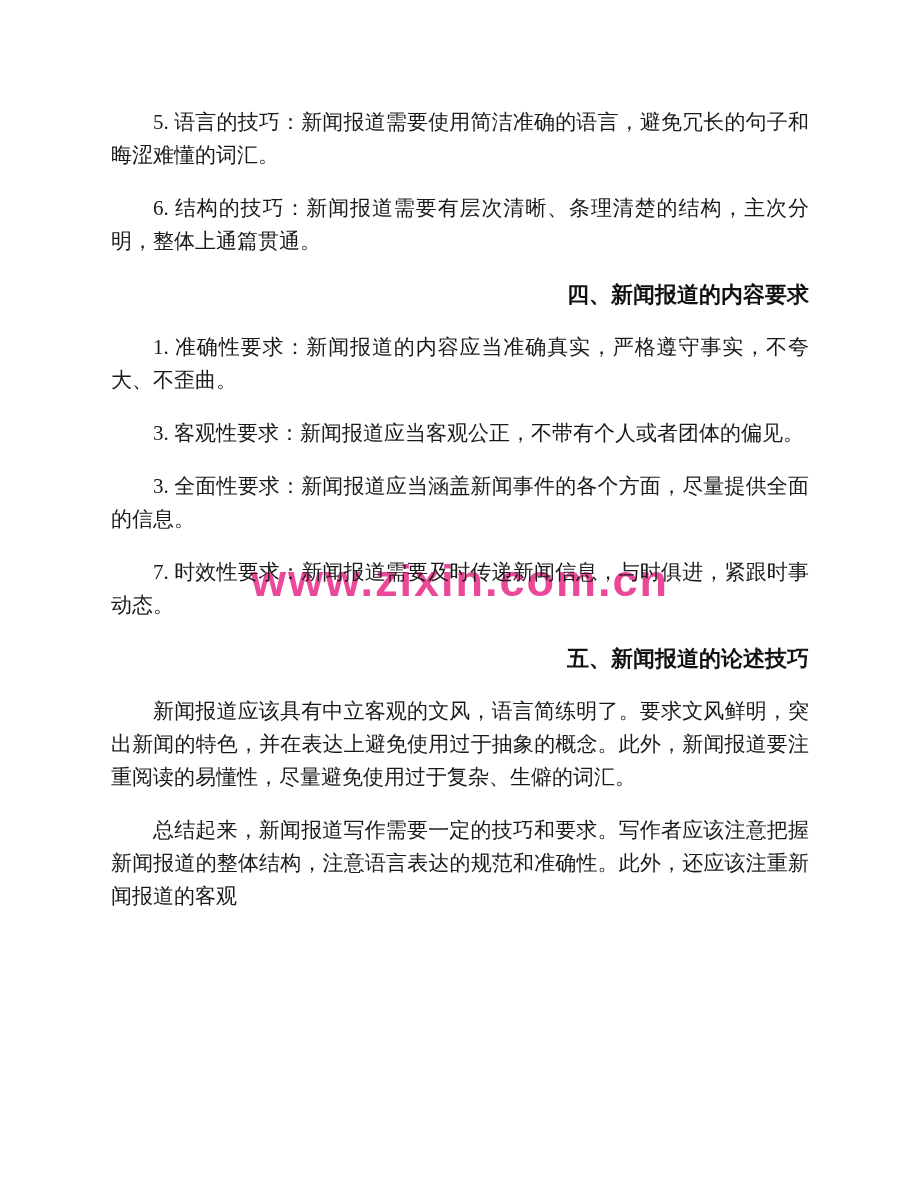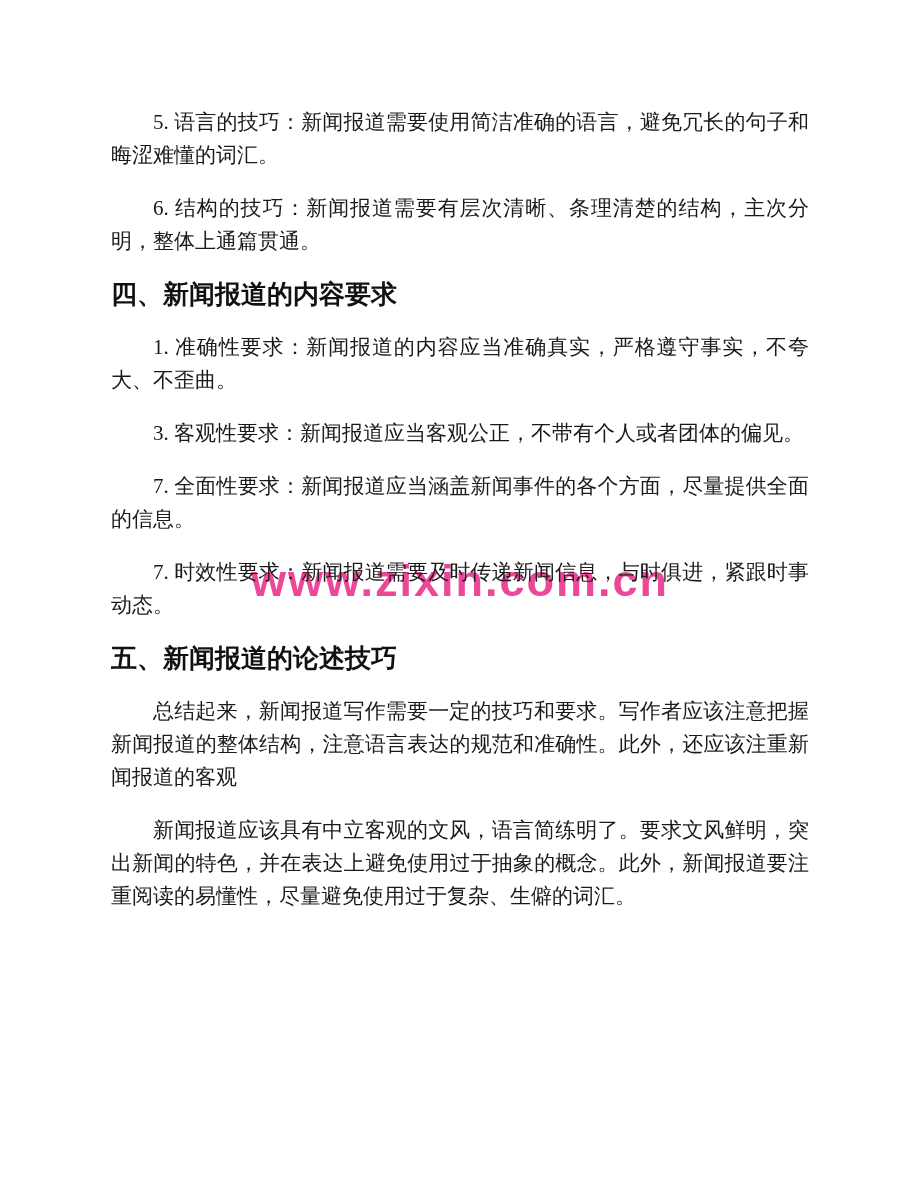--- a/index.html
+++ b/index.html
@@ -45,51 +45,52 @@
     text-indent: 2em;
     color: #1a1a1a;
     word-break: break-all;
   }
   .content > :first-child {
     margin-top: 0;
   }
   .heading {
     font-family: "Liberation Sans", "DejaVu Sans", sans-serif;
     font-weight: bold;
-    font-size: 26px;
+    font-size: 22px;
     line-height: 33px;
     margin: 20px 0;
     color: #111111;
     text-indent: 0;
+    text-align: right;
   }
 </style>
 </head>
 <body>
 
 <div class="page">
 
   <div class="watermark">www.zixin.com.cn</div>
 
   <div class="content">
     <p class="para">5. 语言的技巧：新闻报道需要使用简洁准确的语言，避免冗长的句子和晦涩难懂的词汇。</p>
 
     <p class="para">6. 结构的技巧：新闻报道需要有层次清晰、条理清楚的结构，主次分明，整体上通篇贯通。</p>
 
     <h2 class="heading">四、新闻报道的内容要求</h2>
 
     <p class="para">1. 准确性要求：新闻报道的内容应当准确真实，严格遵守事实，不夸大、不歪曲。</p>
 
     <p class="para">3. 客观性要求：新闻报道应当客观公正，不带有个人或者团体的偏见。</p>
 
-    <p class="para">7. 全面性要求：新闻报道应当涵盖新闻事件的各个方面，尽量提供全面的信息。</p>
+    <p class="para">3. 全面性要求：新闻报道应当涵盖新闻事件的各个方面，尽量提供全面的信息。</p>
 
     <p class="para">7. 时效性要求：新闻报道需要及时传递新闻信息，与时俱进，紧跟时事动态。</p>
 
     <h2 class="heading">五、新闻报道的论述技巧</h2>
 
 
 
+    <p class="para">新闻报道应该具有中立客观的文风，语言简练明了。要求文风鲜明，突出新闻的特色，并在表达上避免使用过于抽象的概念。此外，新闻报道要注重阅读的易懂性，尽量避免使用过于复杂、生僻的词汇。</p>
+
     <p class="para">总结起来，新闻报道写作需要一定的技巧和要求。写作者应该注意把握新闻报道的整体结构，注意语言表达的规范和准确性。此外，还应该注重新闻报道的客观</p>
-
-    <p class="para">新闻报道应该具有中立客观的文风，语言简练明了。要求文风鲜明，突出新闻的特色，并在表达上避免使用过于抽象的概念。此外，新闻报道要注重阅读的易懂性，尽量避免使用过于复杂、生僻的词汇。</p>
   </div>
 
 </div>
 
 </body></html>

